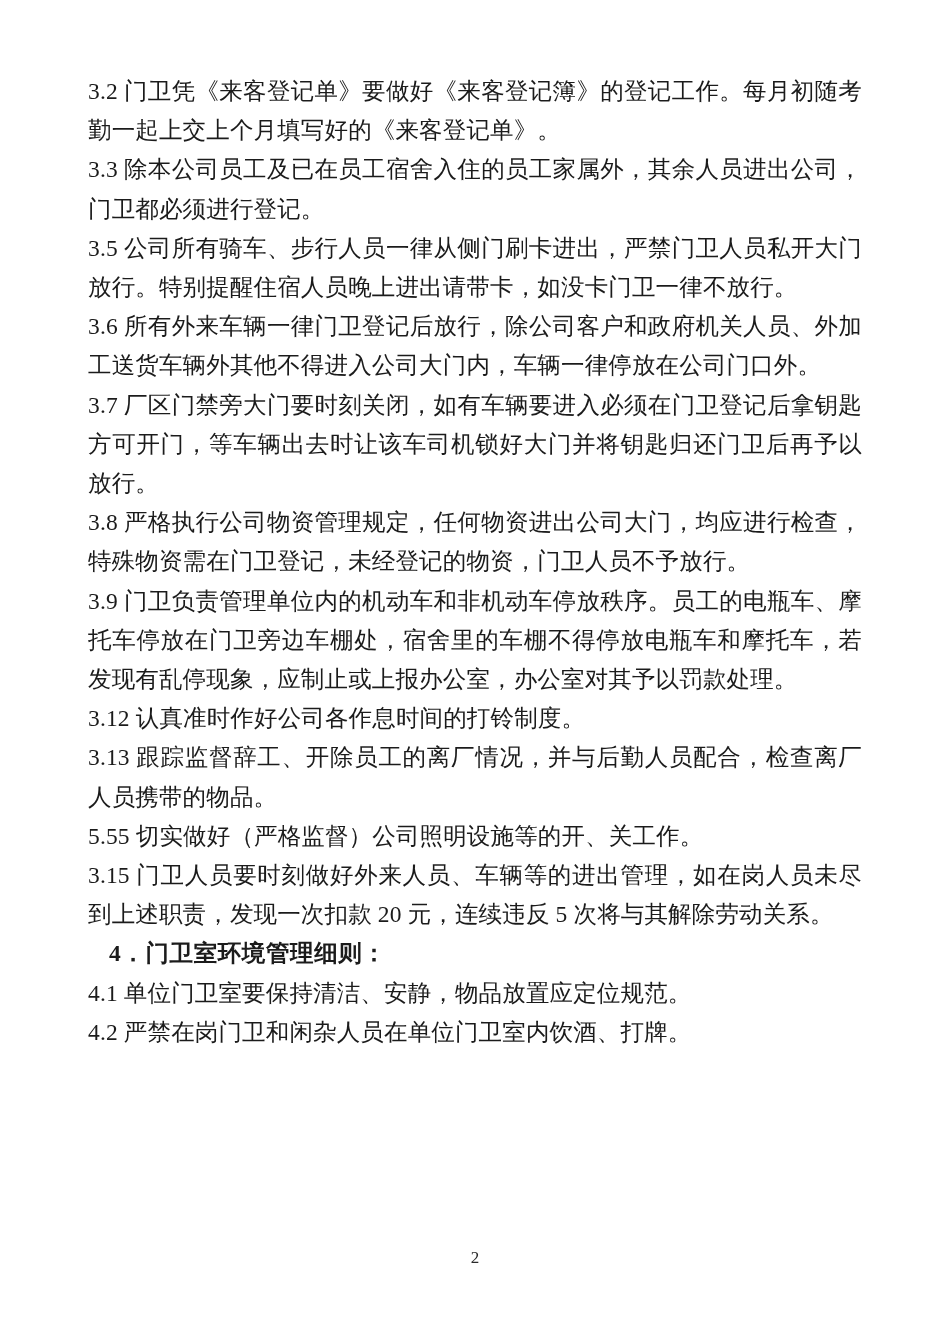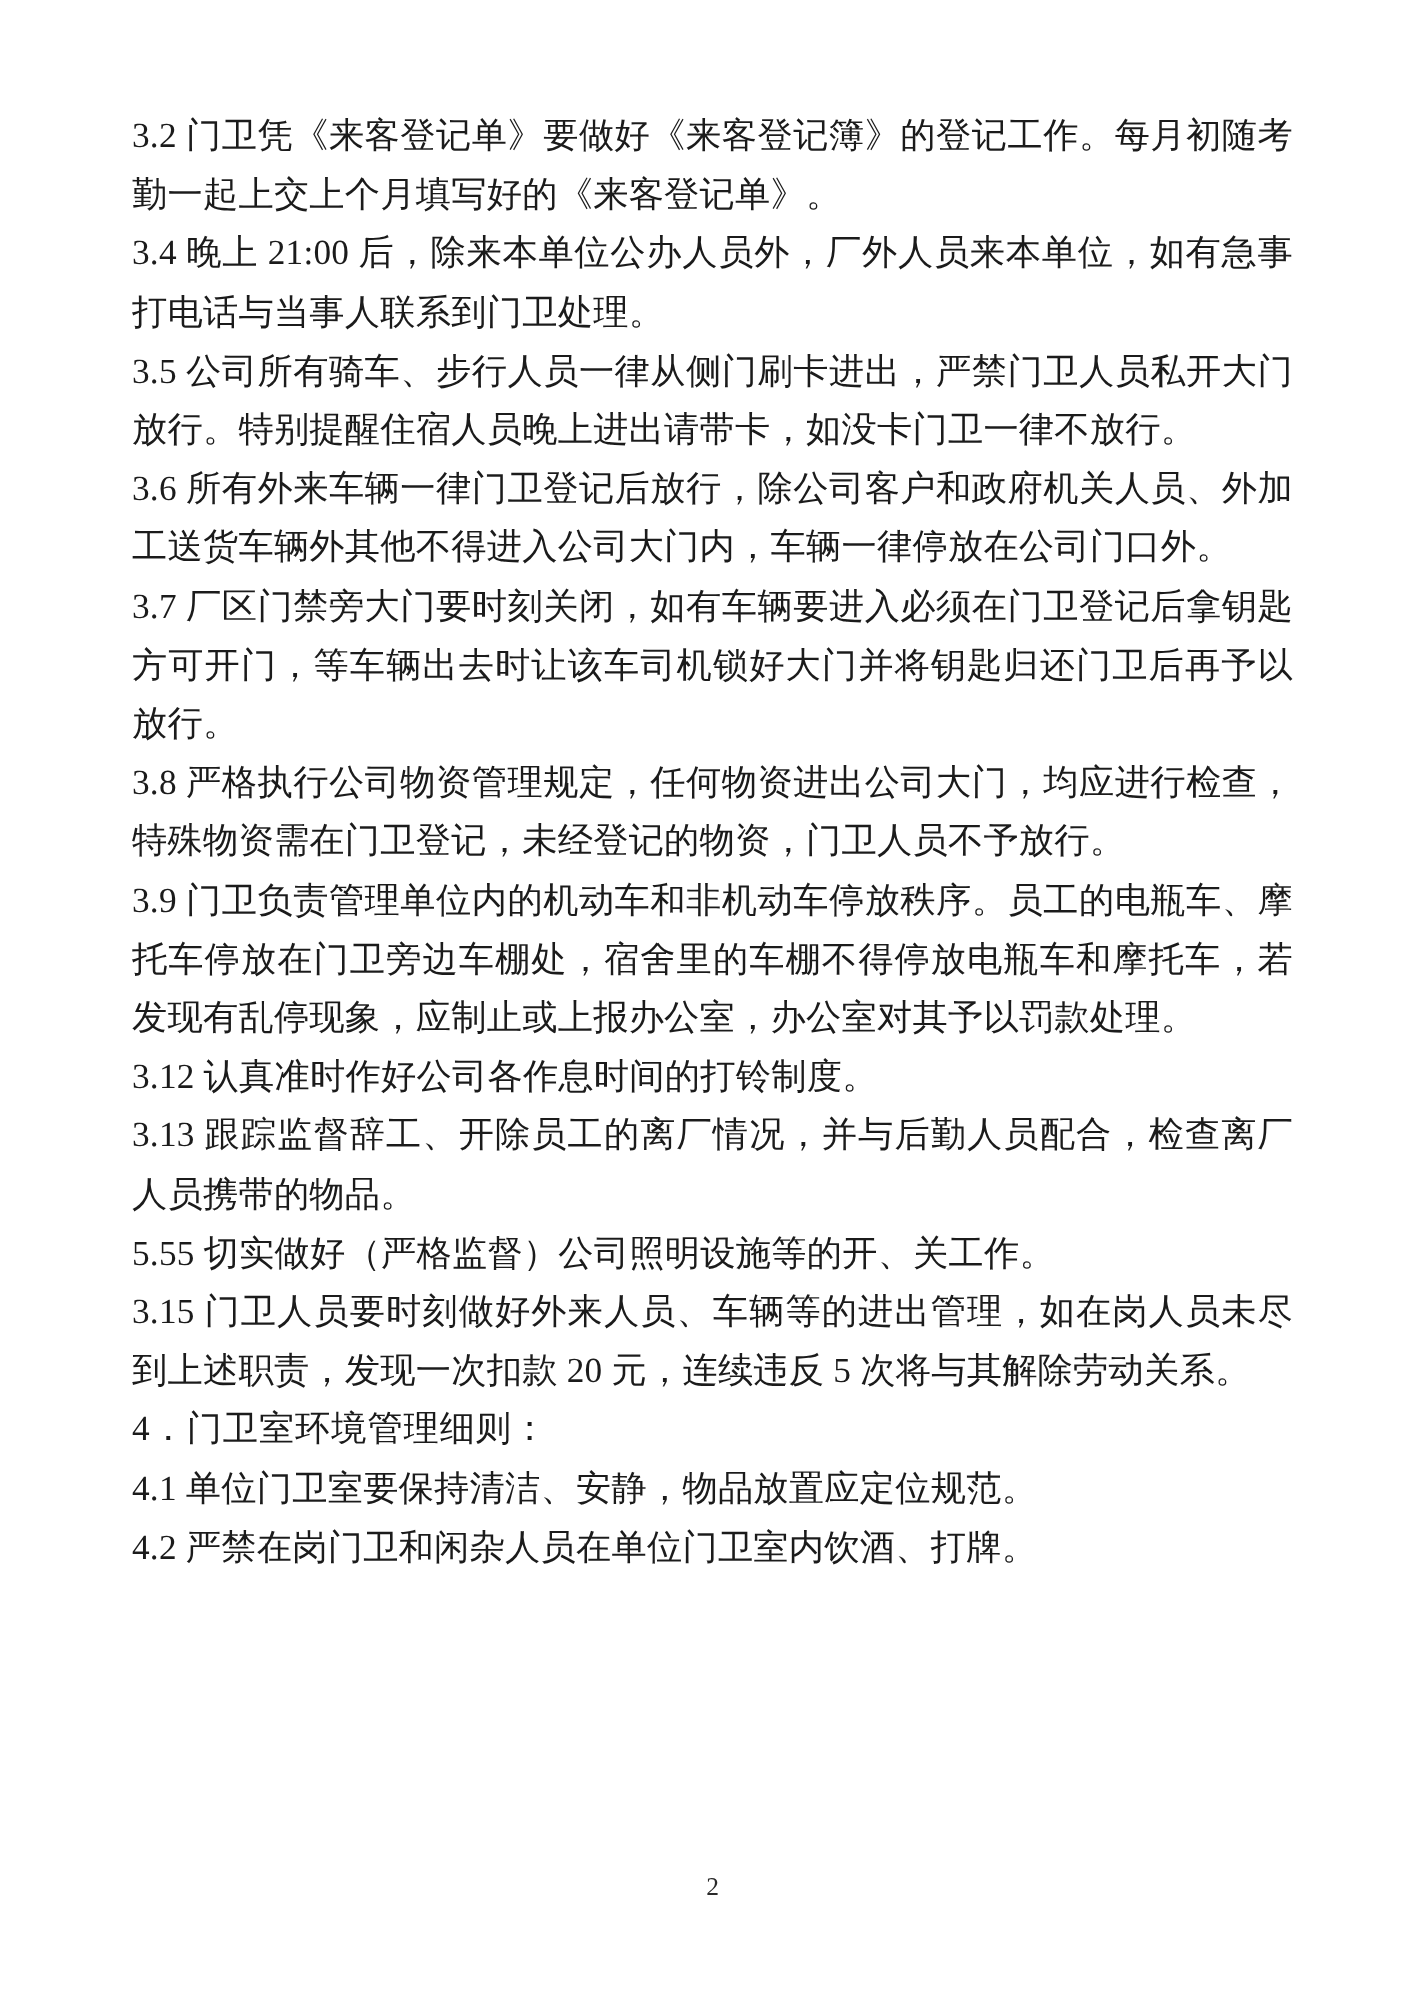--- a/index.html
+++ b/index.html
@@ -32,43 +32,44 @@
     line-height: 39.2px;
     text-align: justify;
     text-justify: inter-ideograph;
     letter-spacing: 0.15px;
     margin: 0;
     color: #1b1b1b;
     text-indent: 0;
     word-break: break-all;
   }
   .para.heading {
-    font-weight: normal;
+    font-weight: bold;
     letter-spacing: 0.6px;
     text-align: left;
+    margin-left: 21px;
   }
   .footer {
     position: absolute;
     left: 0;
     right: 0;
     top: 1248px;
     text-align: center;
     font-size: 17px;
     line-height: 20px;
     color: #2a2a2a;
     font-family: "Liberation Serif", "DejaVu Serif", serif;
   }
 </style>
 </head>
 <body>
 
 <div class="page">
   <div class="content">
     <p class="para">3.2 门卫凭《来客登记单》要做好《来客登记簿》的登记工作。每月初随考勤一起上交上个月填写好的《来客登记单》。</p>
-    <p class="para">3.4 晚上 21:00 后，除来本单位公办人员外，厂外人员来本单位，如有急事打电话与当事人联系到门卫处理。</p>
+    <p class="para">3.3 除本公司员工及已在员工宿舍入住的员工家属外，其余人员进出公司，门卫都必须进行登记。</p>
     <p class="para">3.5 公司所有骑车、步行人员一律从侧门刷卡进出，严禁门卫人员私开大门放行。特别提醒住宿人员晚上进出请带卡，如没卡门卫一律不放行。</p>
     <p class="para">3.6 所有外来车辆一律门卫登记后放行，除公司客户和政府机关人员、外加工送货车辆外其他不得进入公司大门内，车辆一律停放在公司门口外。</p>
     <p class="para">3.7 厂区门禁旁大门要时刻关闭，如有车辆要进入必须在门卫登记后拿钥匙方可开门，等车辆出去时让该车司机锁好大门并将钥匙归还门卫后再予以放行。</p>
     <p class="para">3.8 严格执行公司物资管理规定，任何物资进出公司大门，均应进行检查，特殊物资需在门卫登记，未经登记的物资，门卫人员不予放行。</p>
     <p class="para">3.9 门卫负责管理单位内的机动车和非机动车停放秩序。员工的电瓶车、摩托车停放在门卫旁边车棚处，宿舍里的车棚不得停放电瓶车和摩托车，若发现有乱停现象，应制止或上报办公室，办公室对其予以罚款处理。</p>
     <p class="para">3.12 认真准时作好公司各作息时间的打铃制度。</p>
     <p class="para">3.13 跟踪监督辞工、开除员工的离厂情况，并与后勤人员配合，检查离厂人员携带的物品。</p>
     <p class="para">5.55 切实做好（严格监督）公司照明设施等的开、关工作。</p>
     <p class="para">3.15 门卫人员要时刻做好外来人员、车辆等的进出管理，如在岗人员未尽到上述职责，发现一次扣款 20 元，连续违反 5 次将与其解除劳动关系。</p>
     <p class="para heading">4．门卫室环境管理细则：</p>

